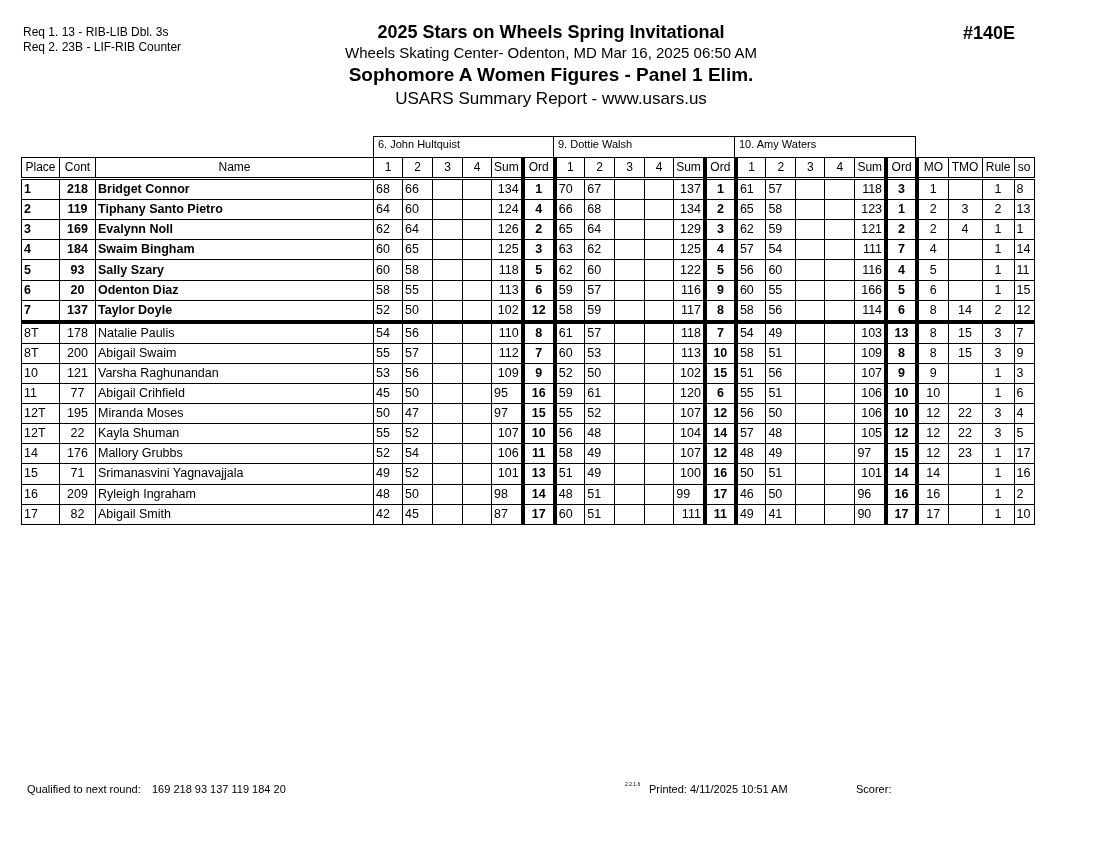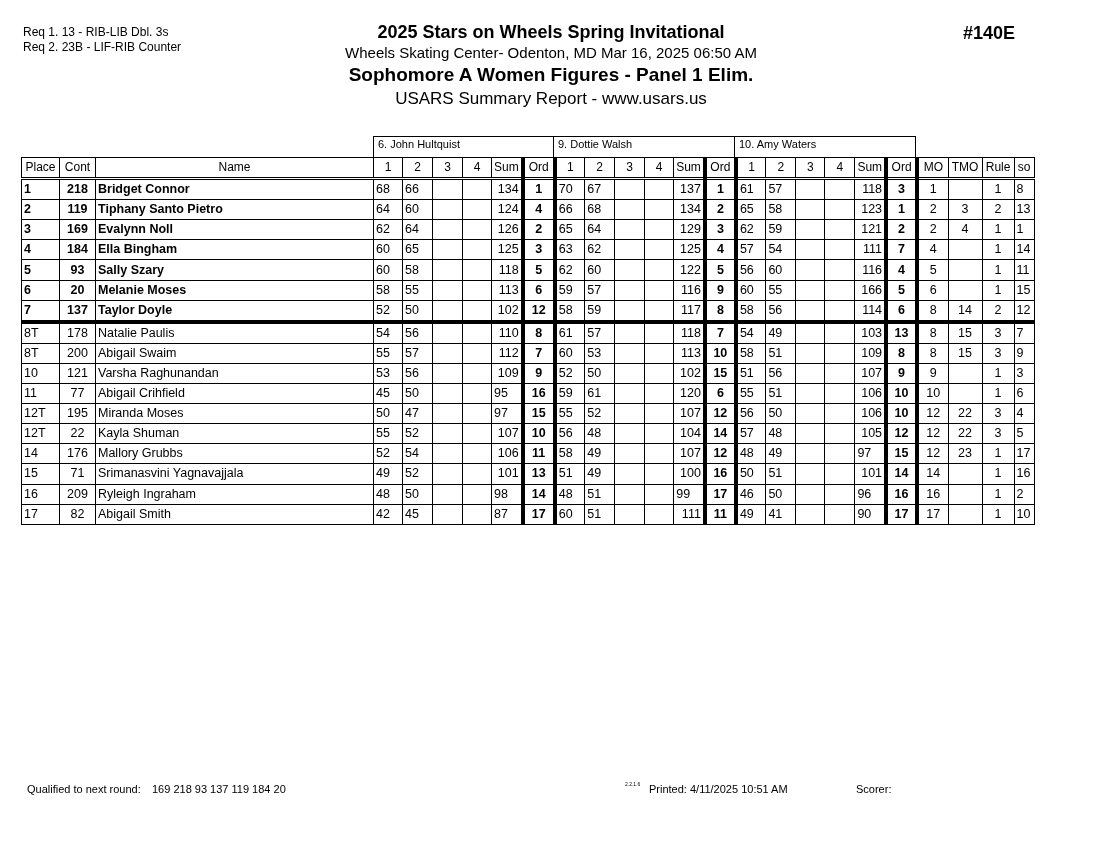--- a/index.html
+++ b/index.html
@@ -180,21 +180,21 @@
         <td class="r" style="font-weight: normal;">121</td>
         <td class="c b thickL">2</td>
         <td class="c thickL" style="font-weight: normal;">2</td>
         <td class="c" style="font-weight: normal;">4</td>
         <td class="c" style="font-weight: normal;">1</td>
         <td style="font-weight: normal;">1</td>
       </tr>
       <tr class="qual">
         <td>4</td>
         <td class="c">184</td>
-        <td>Ella Bingham</td>
+        <td>Swaim Bingham</td>
         <td style="font-weight: normal;">60</td>
         <td style="font-weight: normal;">65</td>
         <td style="font-weight: normal;"></td>
         <td style="font-weight: normal;"></td>
         <td class="r" style="font-weight: normal;">125</td>
         <td class="c b thickL">3</td>
         <td class="thickL" style="font-weight: normal;">63</td>
         <td style="font-weight: normal;">62</td>
         <td style="font-weight: normal;"></td>
         <td style="font-weight: normal;"></td>
@@ -234,21 +234,21 @@
         <td class="r" style="font-weight: normal;">116</td>
         <td class="c b thickL">4</td>
         <td class="c thickL" style="font-weight: normal;">5</td>
         <td class="c" style="font-weight: normal;"></td>
         <td class="c" style="font-weight: normal;">1</td>
         <td style="font-weight: normal;">11</td>
       </tr>
       <tr class="qual">
         <td>6</td>
         <td class="c">20</td>
-        <td>Melanie Moses</td>
+        <td>Odenton Diaz</td>
         <td style="font-weight: normal;">58</td>
         <td style="font-weight: normal;">55</td>
         <td style="font-weight: normal;"></td>
         <td style="font-weight: normal;"></td>
         <td class="r" style="font-weight: normal;">113</td>
         <td class="c b thickL">6</td>
         <td class="thickL" style="font-weight: normal;">59</td>
         <td style="font-weight: normal;">57</td>
         <td style="font-weight: normal;"></td>
         <td style="font-weight: normal;"></td>

